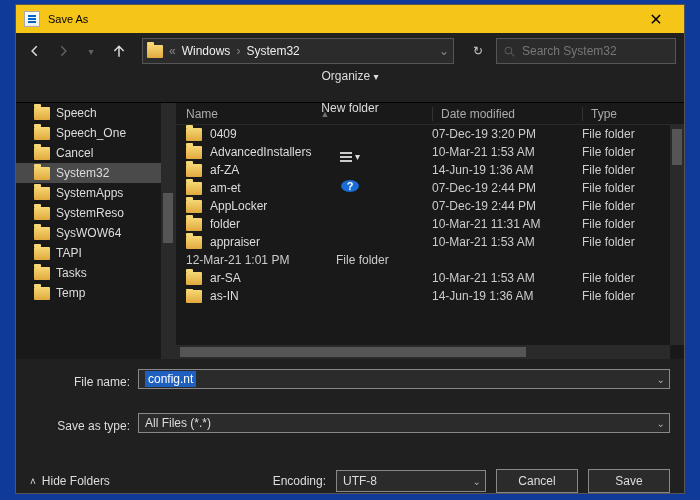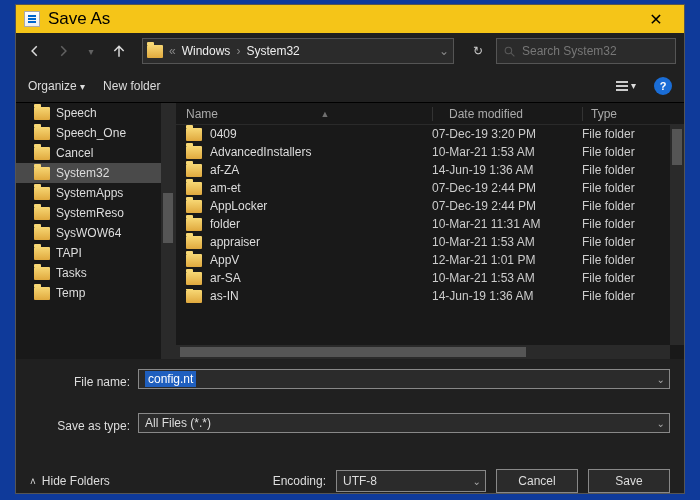--- a/index.html
+++ b/index.html
@@ -1,49 +1,49 @@
 <!DOCTYPE html>
 <html><head>
 <meta charset="utf-8">
 <style>
   * { box-sizing: border-box; margin: 0; padding: 0; font-family: "Segoe UI", sans-serif; font-size: 12px; }
   body { background: #0f3a9a; width: 700px; height: 500px; overflow: hidden; }
   .window { position: absolute; left: 15px; top: 4px; width: 670px; height: 490px; background: #202020; border: 1px solid #555; }
   .titlebar { height: 28px; background: #f5c518; display: flex; align-items: center; padding: 0 8px; color: #000; }
   .titlebar .icon { width: 16px; height: 16px; background: linear-gradient(#fff,#eee); border: 1px solid #aaa; margin-right: 8px; position: relative; }
   .titlebar .icon::after { content:""; position:absolute; left:3px; top:3px; width:8px; height:2px; background:#06c; box-shadow:0 3px 0 #06c, 0 6px 0 #06c; }
-  .titlebar .title { flex: 1; font-size: 17px; }
+  .titlebar .title { flex: 1; font-size: 11px; }
   .titlebar .close { width: 40px; text-align: center; font-size: 16px; cursor: default; }
   .navrow { height: 36px; display: flex; align-items: center; padding: 0 8px; gap: 6px; color: #ccc; }
   .navbtn { width: 22px; height: 22px; display: flex; align-items: center; justify-content: center; color: #ddd; }
   .navbtn svg { width: 14px; height: 14px; }
   .navbtn.dis { opacity: .35; }
   .addrbar { flex: 1; height: 26px; background: #2b2b2b; border: 1px solid #555; display: flex; align-items: center; padding: 0 4px; gap: 6px; margin: 0 6px; }
   .folder-ico { width: 16px; height: 13px; background: linear-gradient(#f7d774,#e0a93e); border-radius: 1px; position: relative; flex-shrink:0; }
   .folder-ico::before { content:""; position:absolute; top:-3px; left:0; width:7px; height:3px; background:#f7d774; border-radius:1px 1px 0 0; }
   .crumb { color: #eee; }
   .crumbsep { color: #888; }
   .refresh { width: 24px; text-align: center; color: #ccc; }
   .searchbox { width: 180px; height: 26px; background: #2b2b2b; border: 1px solid #555; display: flex; align-items: center; padding: 0 6px; gap: 6px; color: #777; }
   .searchbox svg { width: 13px; height: 13px; opacity: .6; }
-  .toolbar { height: 34px; display: flex; align-items: center; padding: 0 12px; gap: 18px; color: #ddd; border-bottom: 1px solid #000; }
+  .toolbar { height: 34px; display: flex; align-items: center; padding: 0 12px; gap: 18px; color: #ddd; border-bottom: 1px solid #000; flex-direction: column; }
   .toolbar .spacer { flex: 1; }
   .helpcircle { width: 18px; height: 18px; border-radius: 50%; background: #1a6dd6; color: #fff; display:flex; align-items:center; justify-content:center; font-size:11px; font-weight:bold; }
   .viewbtn { display:flex; align-items:center; gap:3px; }
   .viewbtn .bars { width:12px; height:10px; background: repeating-linear-gradient(#ccc,#ccc 2px, transparent 2px, transparent 4px); }
   .body { display: flex; height: 256px; background: #191919; }
   .tree { width: 160px; overflow: hidden; border-right: 1px solid #2a2a2a; position: relative; }
   .tree-item { display: flex; align-items: center; gap: 6px; padding: 3px 4px 3px 18px; color: #ddd; white-space: nowrap; }
   .tree-item.sel { background: #4a4a4a; }
   .tree .vscroll { position:absolute; right:0; top:0; bottom:0; width:14px; background:#2a2a2a; }
   .tree .vscroll .thumb { position:absolute; left:2px; right:2px; top:90px; height:50px; background:#555; }
   .list { flex: 1; display: flex; flex-direction: column; position: relative; }
   .colhead { display: flex; height: 22px; align-items: center; color: #aaa; border-bottom: 1px solid #2a2a2a; padding-left: 10px; }
   .colhead .c1 { width: 246px; display:flex; align-items:center; gap:0; }
-  .colhead .c2 { width: 150px; border-left:1px solid #333; padding-left:16px; }
+  .colhead .c2 { width: 150px; border-left:1px solid #333; padding-left:8px; }
   .colhead .c3 { flex:1; border-left:1px solid #333; padding-left:8px; }
   .sortarrow { font-size: 9px; opacity:.6; margin:0 auto; }
   .rows { flex: 1; overflow: hidden; }
   .row { display: flex; align-items: center; padding: 2px 10px 2px 10px; color: #ddd; }
   .row .c1 { width: 246px; display:flex; align-items:center; gap:8px; }
   .row .c2 { width: 150px; color:#ccc; }
   .row .c3 { flex:1; color:#ccc; }
   .row.clip .c1, .row.clip .c2, .row.clip .c3 { overflow:hidden; }
   .list .vscroll { position:absolute; right:0; top:22px; bottom:14px; width:14px; background:#2a2a2a; }
   .list .vscroll .thumb { position:absolute; left:2px; right:2px; top:4px; height:36px; background:#555; }
@@ -230,24 +230,20 @@
           </div>
           <div class="row">
             <div class="c1">
               <div class="folder-ico"></div>
               <span>appraiser</span>
             </div>
             <div class="c2">10-Mar-21 1:53 AM</div>
             <div class="c3">File folder</div>
           </div>
           <div class="row">
-            <div class="c1">
-              <div class="folder-ico"></div>
-              <span>AppV</span>
-            </div>
             <div class="c2">12-Mar-21 1:01 PM</div>
             <div class="c3">File folder</div>
           </div>
           <div class="row">
             <div class="c1">
               <div class="folder-ico"></div>
               <span>ar-SA</span>
             </div>
             <div class="c2">10-Mar-21 1:53 AM</div>
             <div class="c3">File folder</div>

